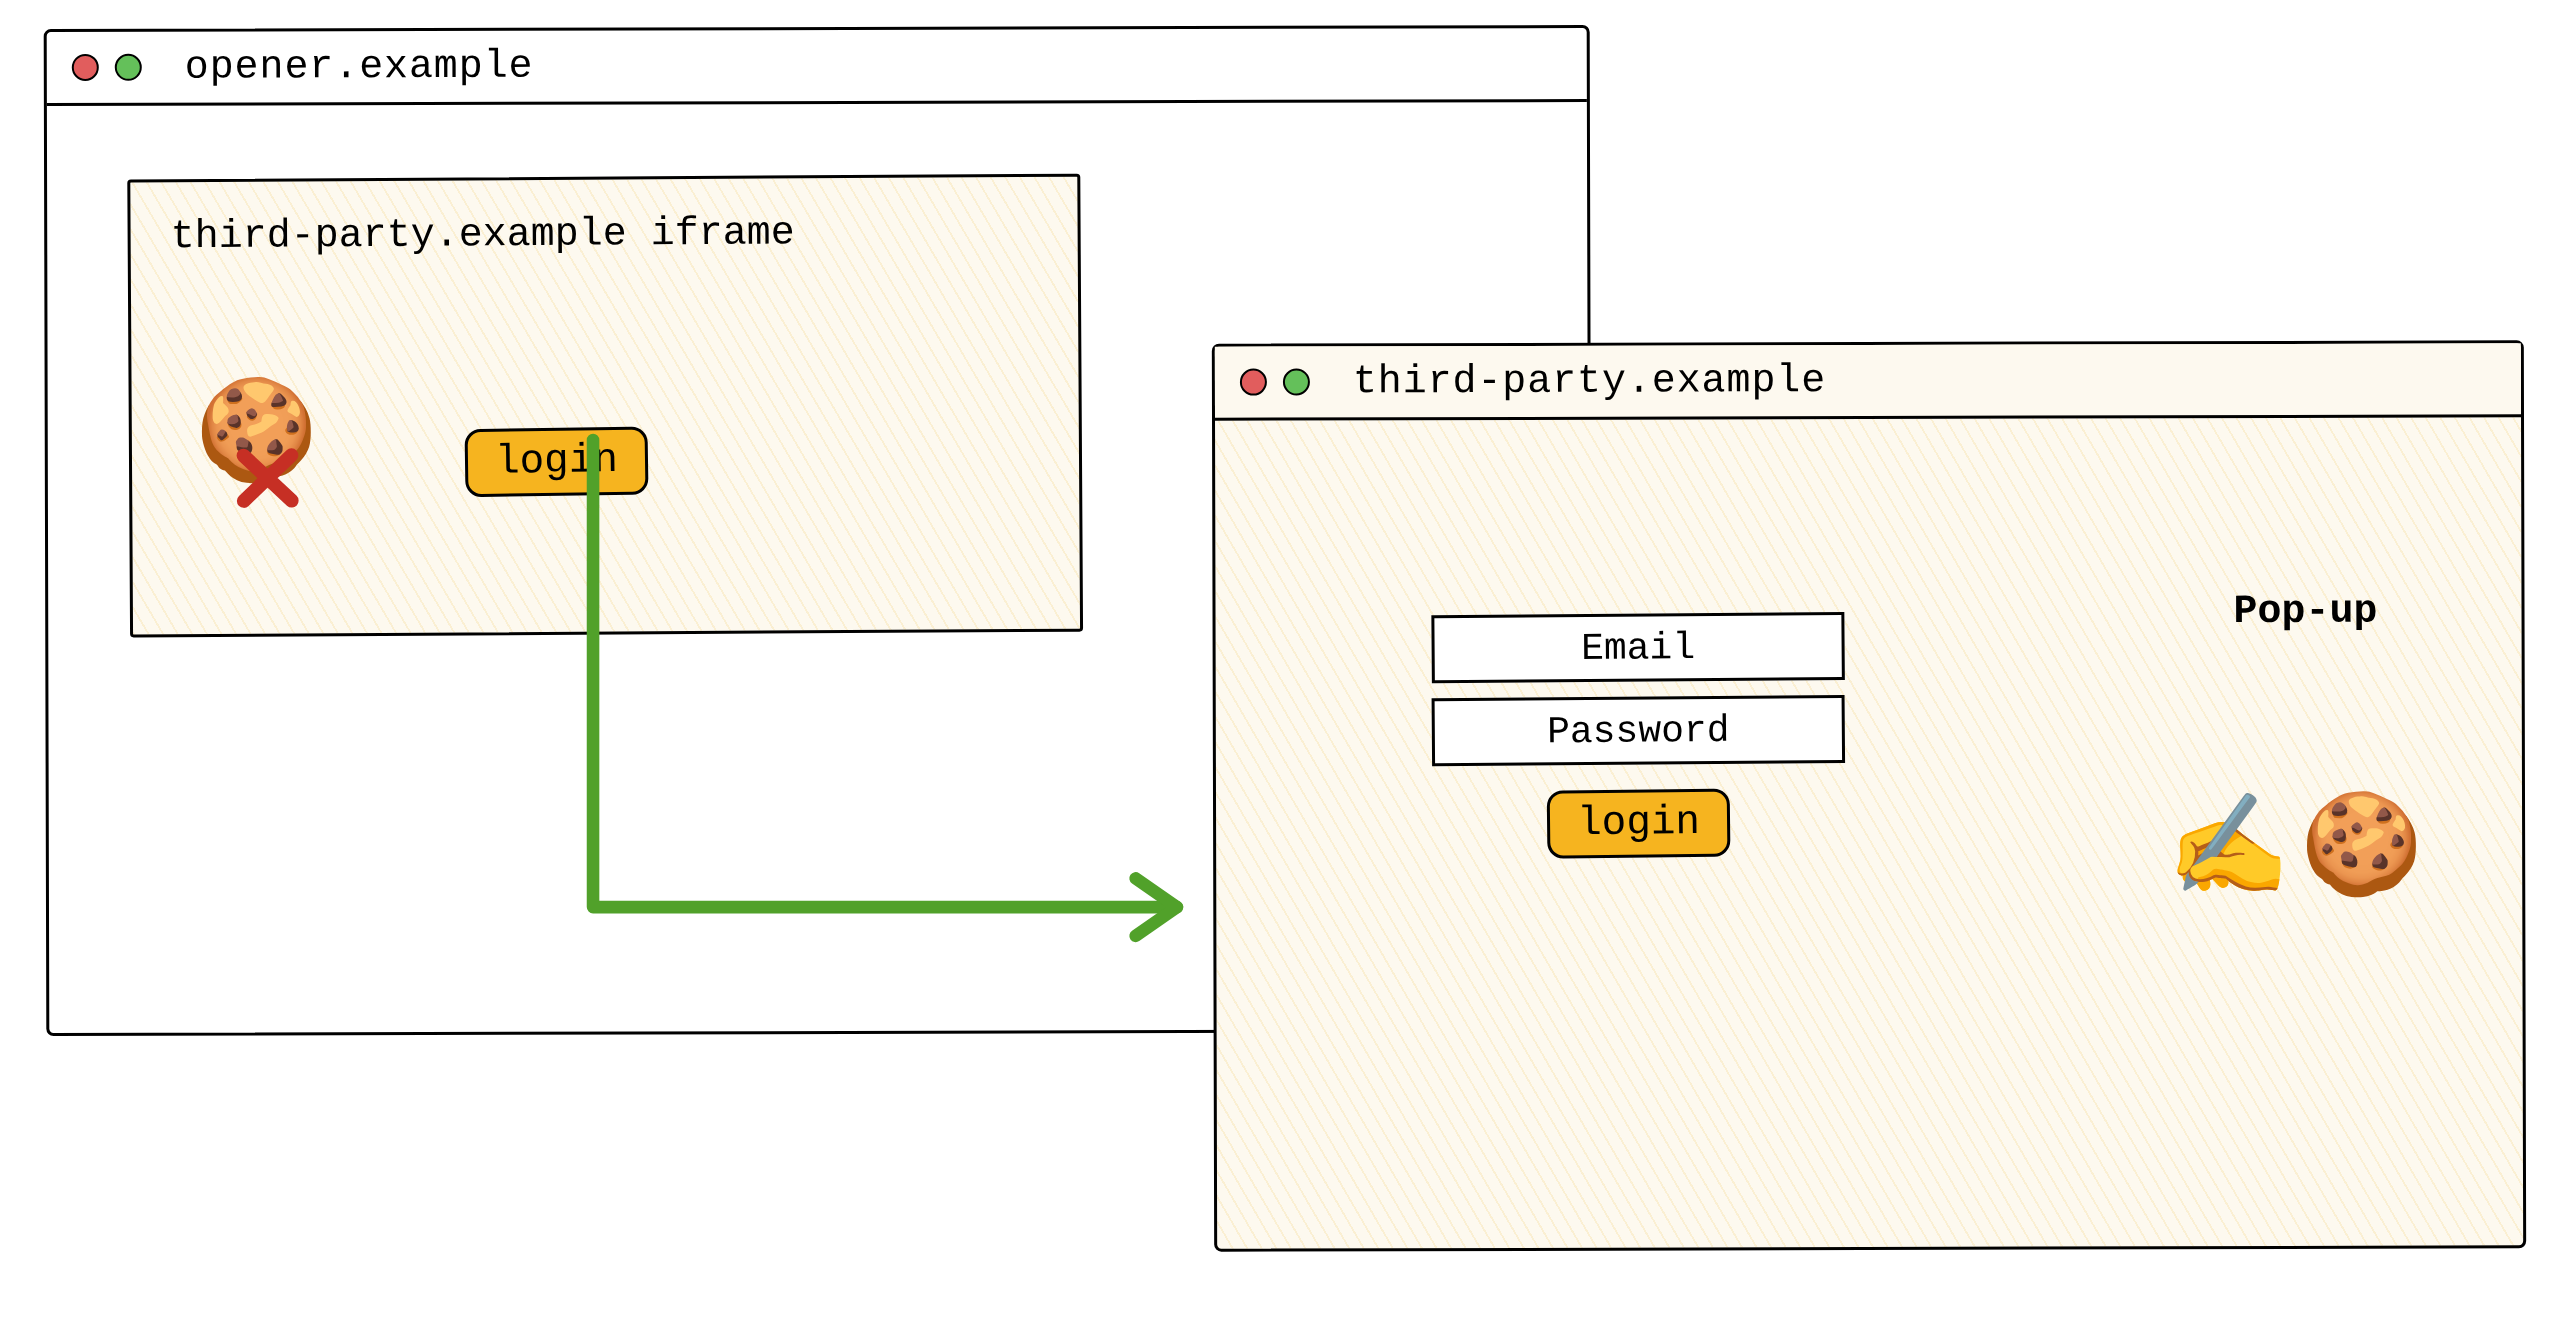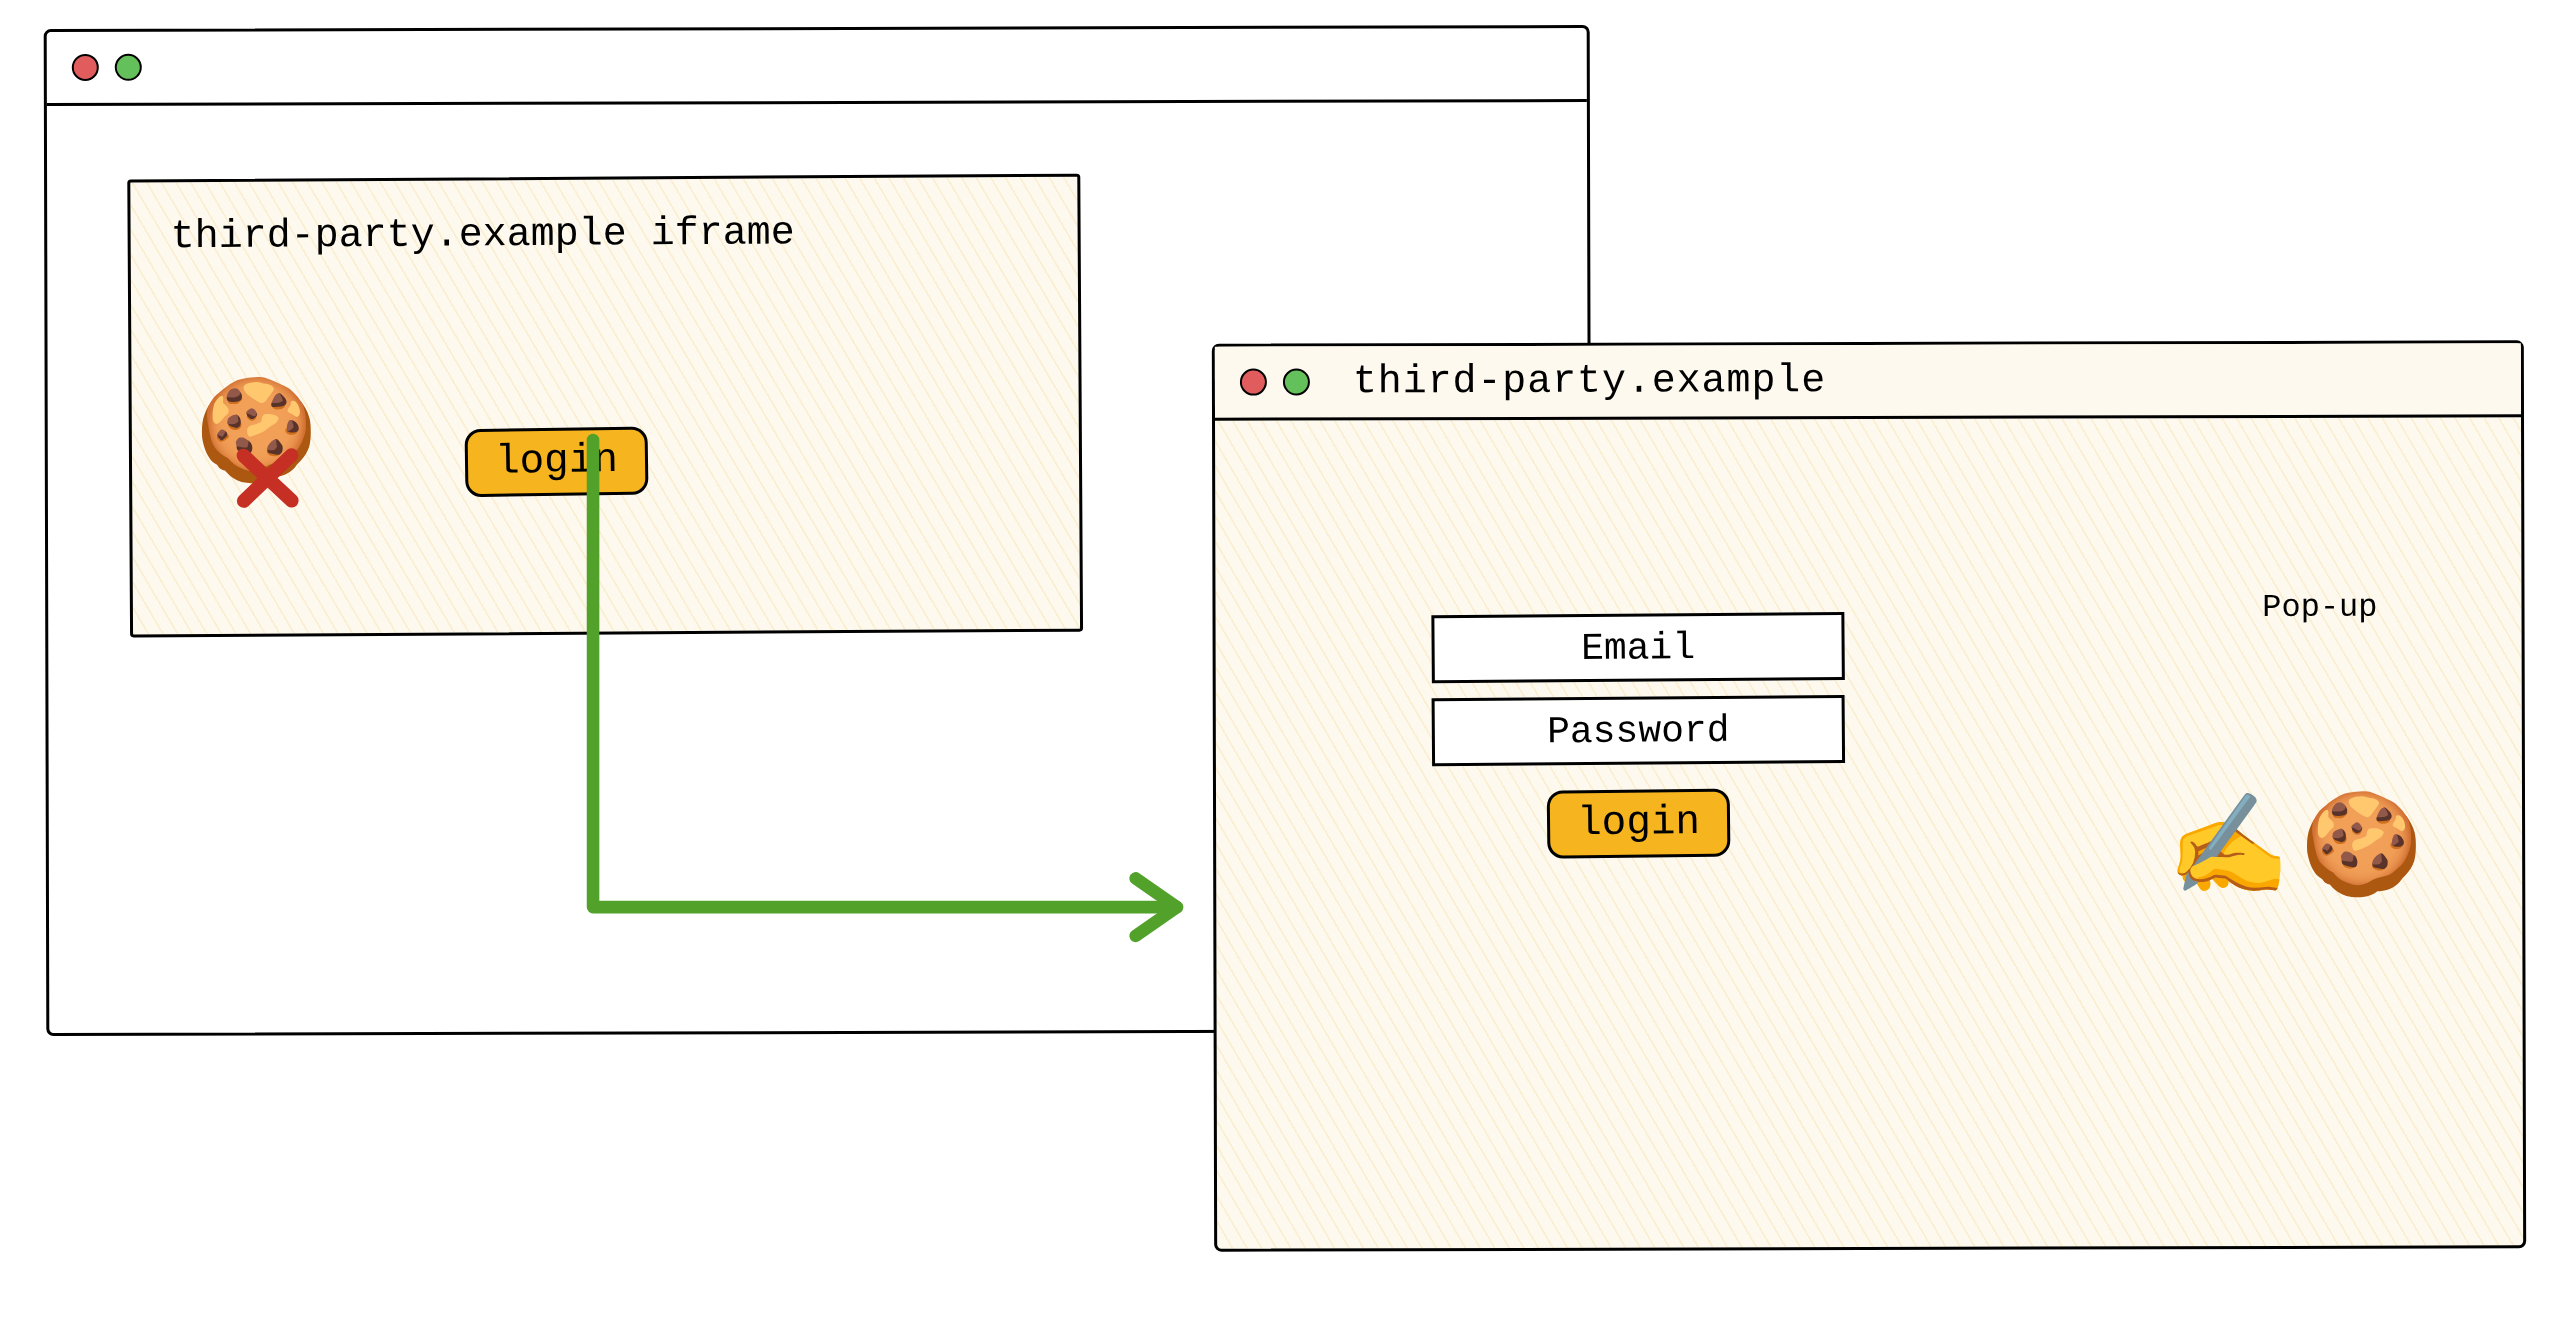--- a/index.html
+++ b/index.html
@@ -81,36 +81,38 @@
     height: 68px;
     display: flex;
     align-items: center;
     justify-content: center;
     font-size: 38px;
     margin: 14.4px auto;
     transform: rotate(-0.3deg);
   }
   .popup-label {
     position: absolute;
-    font-size: 32px;
+    font-size: 40px;
+    font-weight: bold;
   }
   .emoji-pair {
     position: absolute;
     display: flex;
     gap: 9px;
     align-items: center;
   }
 </style>
 </head>
 <body>
 
 <div class="window" style="left:45px; top:27px; width:1546px; height:1007px;">
   <div class="titlebar">
     <span class="dot red"></span>
     <span class="dot green"></span>
+    <span class="title">opener.example</span>
   </div>
   <div class="window-body" style="height:929px;">
 
     <div class="iframe-box hatched" style="left:81px; top:72px; width:953px; height:458px; padding:32px 40px;">
       <div class="iframe-label">third-party.example iframe</div>
 
       <div style="position:absolute; left:63px; top:207px;">
         <span class="cookie">🍪</span>
         <span class="cross" style="left:41px; top:58px;">
           <svg viewBox="0 0 100 100">

